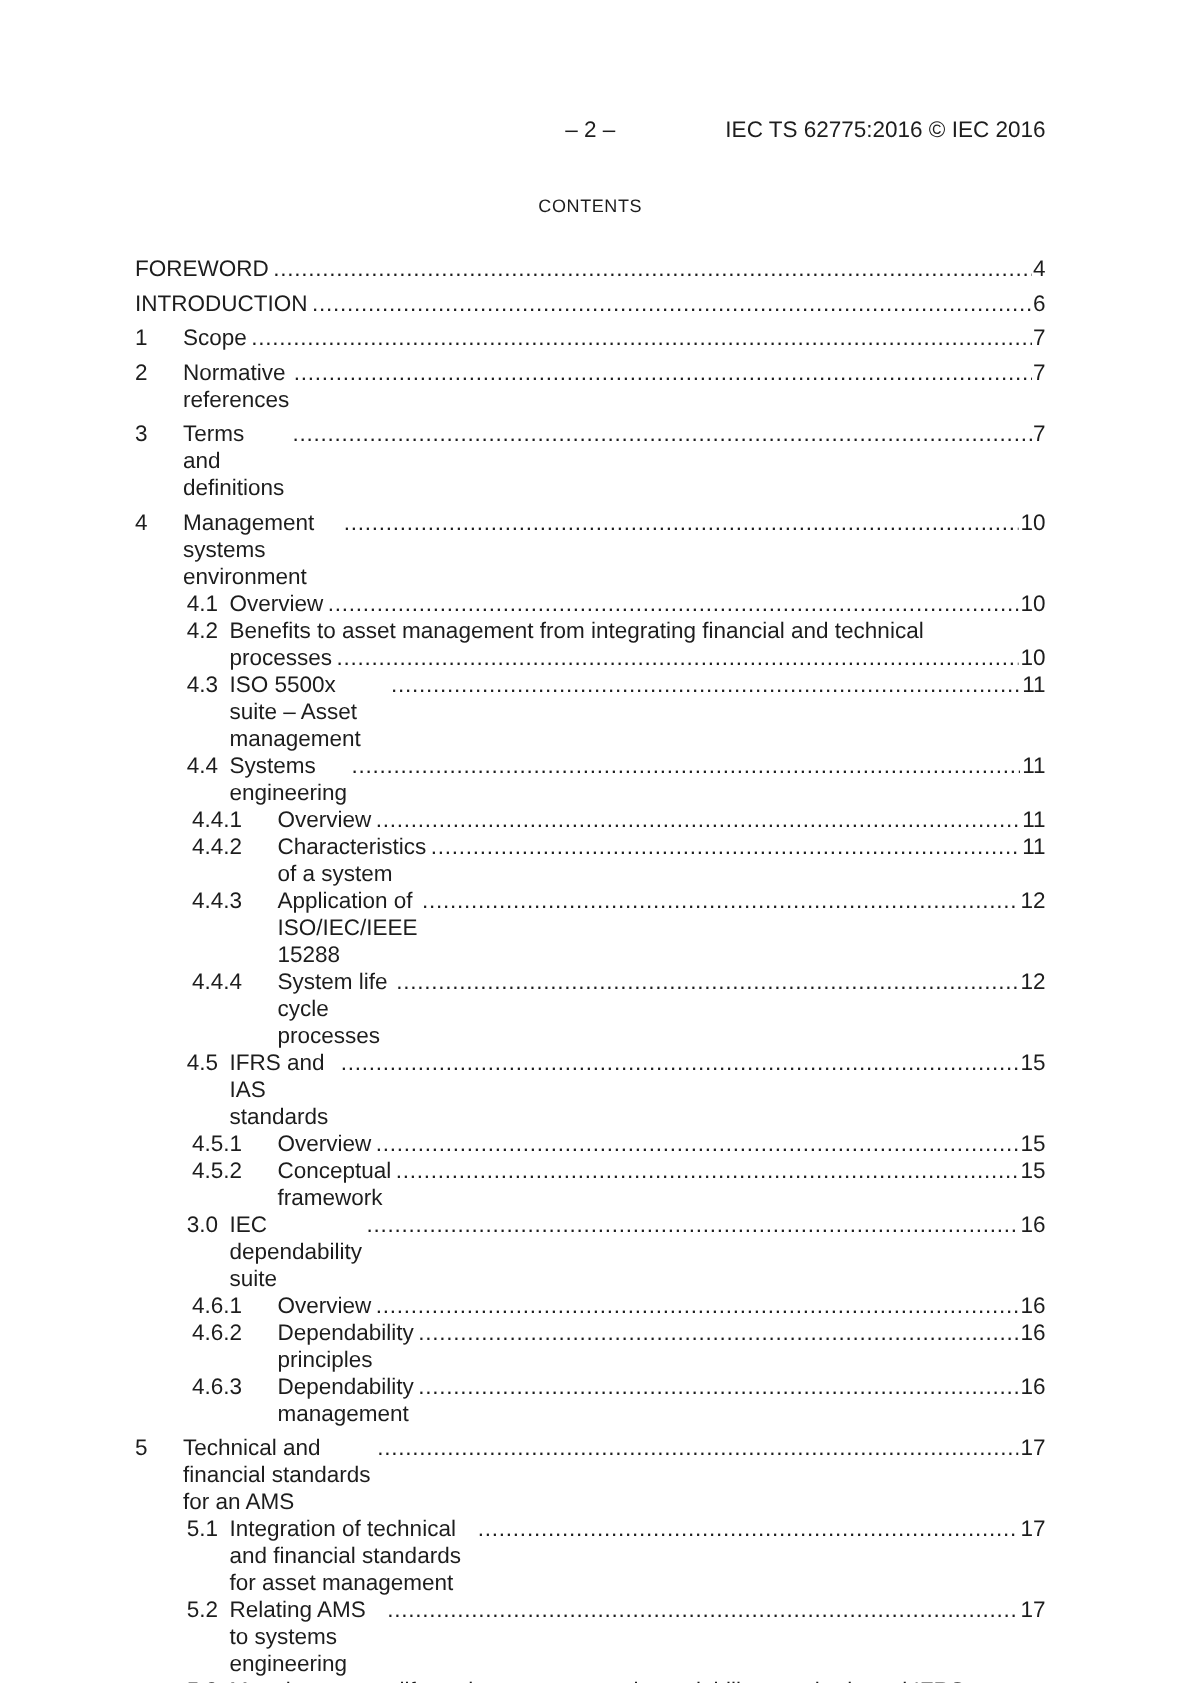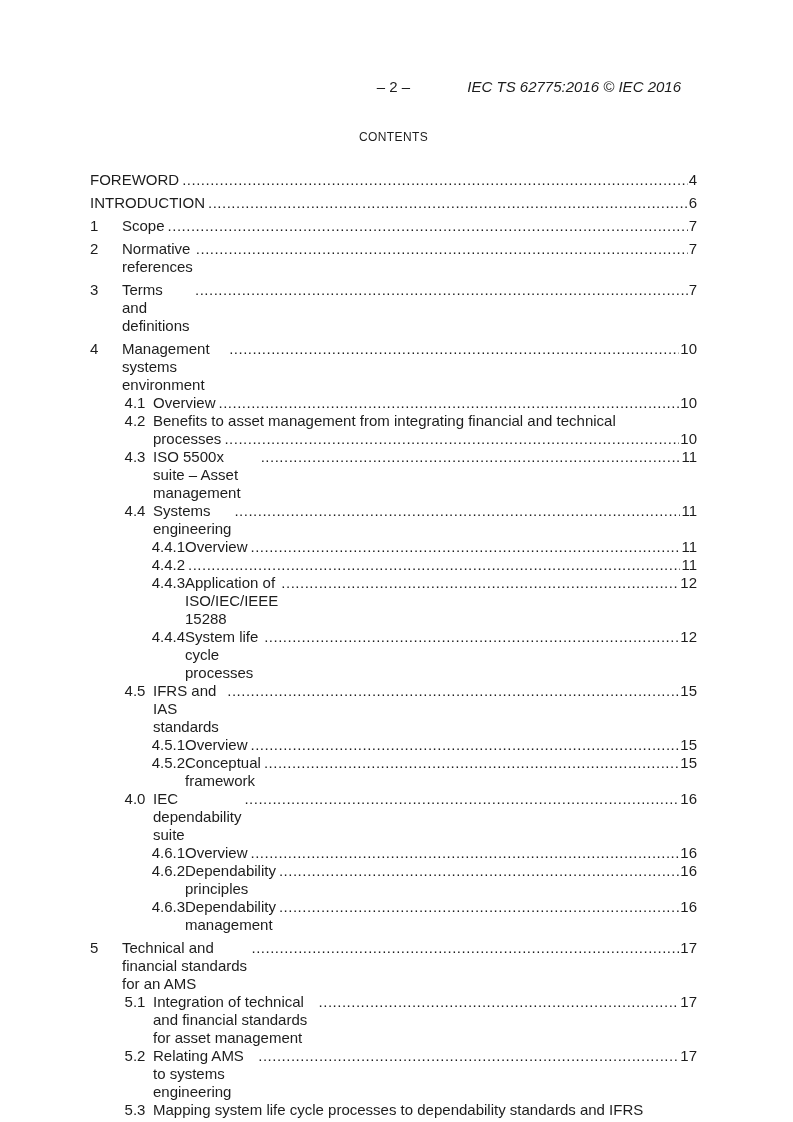--- a/index.html
+++ b/index.html
@@ -16,24 +16,23 @@
     overflow: hidden;
   }
   .hdr {
     position: relative;
     height: 18px;
     line-height: 18px;
     text-align: center;
   }
   .hdr .docref {
     position: absolute;
-    right: 16px;
+    right: 0;
     top: 0;
     white-space: nowrap;
-    font-style: italic;
   }
   h1.contents-title {
     margin: 32px 0 0 0;
     text-align: center;
     font-size: 12px;
     font-weight: normal;
     letter-spacing: 0.4px;
     line-height: 19px;
   }
   #toc-clauses { margin-top: 24px; }
@@ -43,21 +42,21 @@
     line-height: 18px;
   }
   .row .num {
     flex: 0 0 auto;
     white-space: nowrap;
   }
   .row.clause .num { width: 32px; }
   .row.sub1 { padding-left: 27px; }
   .row.sub1 .num { width: 36px; text-align: center; }
   .row.sub2 { padding-left: 38px; }
-  .row.sub2 .num { width: 57px; text-align: right; }
+  .row.sub2 .num { width: 57px; }
   .row .body { flex: 1 1 auto; min-width: 0; }
   .row .line { display: flex; align-items: baseline; }
   .row .t { white-space: pre-wrap; }
   .row .dots {
     flex: 1 1 auto;
     overflow: hidden;
     white-space: nowrap;
     margin-left: 3px;
     margin-right: 1px;
     letter-spacing: 0.5px;
@@ -187,20 +186,21 @@
             <span class="t">Overview </span>
             <span class="dots">............................................................................................................................................................................................................................</span>
             <span class="pg">11</span>
           </span>
         </span>
       </div>
       <div class="row sub2">
         <span class="num">4.4.2</span>
         <span class="body">
           <span class="line">
+            <span class="t">Characteristics of a system </span>
             <span class="dots">............................................................................................................................................................................................................................</span>
             <span class="pg">11</span>
           </span>
         </span>
       </div>
       <div class="row sub2">
         <span class="num">4.4.3</span>
         <span class="body">
           <span class="line">
             <span class="t">Application of ISO/IEC/IEEE 15288 </span>
@@ -243,21 +243,21 @@
         <span class="num">4.5.2</span>
         <span class="body">
           <span class="line">
             <span class="t">Conceptual framework</span>
             <span class="dots">............................................................................................................................................................................................................................</span>
             <span class="pg">15</span>
           </span>
         </span>
       </div>
       <div class="row sub1">
-        <span class="num">4.0</span>
+        <span class="num">3.0</span>
         <span class="body">
           <span class="line">
             <span class="t">IEC dependability suite</span>
             <span class="dots">............................................................................................................................................................................................................................</span>
             <span class="pg">16</span>
           </span>
         </span>
       </div>
       <div class="row sub2">
         <span class="num">4.6.1</span>

